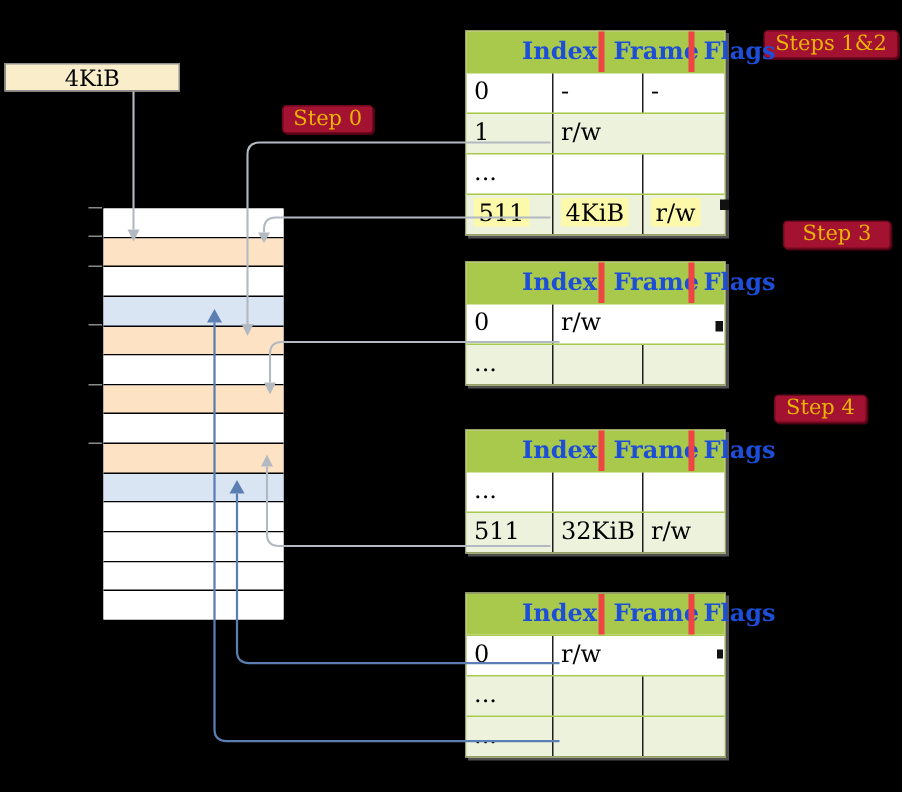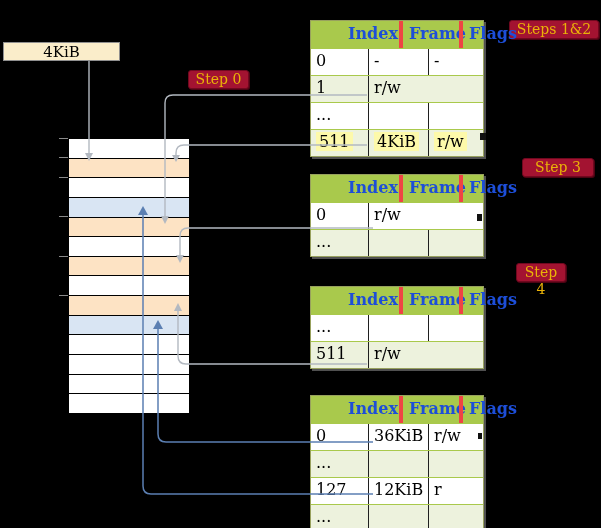--- a/index.html
+++ b/index.html
@@ -10,22 +10,22 @@
   .pagebox{position:absolute;left:3px;top:42px;width:117px;height:19px;background:#faedca;
            border:1px solid #8f8f8f;box-sizing:border-box;text-align:center;
            font-size:15px;line-height:18px;}
 
   
   .badge{position:absolute;height:19px;background:#a31331;border:1px solid #70081f;
          border-radius:3px;box-sizing:border-box;color:#eab308;font-size:14px;
          text-align:center;line-height:17px;padding:0 6px;box-shadow:1px 1px 0 #4d0313;}
   #badge-step0{left:188px;top:42px;width:61px;margin-top:28px;}
   #badge-steps12{left:509px;top:20px;width:90px;}
-  #badge-step3{left:522px;top:158px;width:72px;}
-  #badge-step4{left:516px;top:263px;width:50px;}
+  #badge-step3{left:522px;top:147px;width:72px;}
+  #badge-step4{left:516px;top:263px;width:62px;}
 
   
   .stack{position:absolute;left:68px;top:138px;width:122px;height:276px;
          border:1px solid #000;box-sizing:border-box;display:flex;flex-direction:column;
          background:#fff;z-index:1;}
   .mrow{flex:1;border-bottom:1px solid #000;box-sizing:border-box;}
   .mrow:last-child{border-bottom:none;}
   .mrow.white{background:#ffffff;}
   .mrow.peach{background:#fde3c4;}
   .mrow.blue{background:#d9e5f3;}
@@ -141,44 +141,39 @@
       <div>Frame</div>
       <div>Flags</div>
     </div>
     <div class="row">
       <div>...</div>
       <div></div>
       <div></div>
     </div>
     <div class="row shade">
       <div>511</div>
+      <div>32KiB</div>
       <div>r/w</div>
     </div>
   </div>
 
   <div class="pt" id="pt4">
     <div class="hdr">
       <div>Index</div>
       <div>Frame</div>
       <div>Flags</div>
     </div>
     <div class="row">
       <div>0</div>
-      <div>36KiB</div>
-      <div>r/w</div>
-    </div>
-    <div class="row shade">
-      <div>...</div>
-      <div></div>
-      <div></div>
-    </div>
-    <div class="row">
-      <div>127</div>
-      <div>12KiB</div>
-      <div>r</div>
+      <div>r/w</div>
+    </div>
+    <div class="row shade">
+      <div>...</div>
+      <div></div>
+      <div></div>
     </div>
     <div class="row shade">
       <div>...</div>
       <div></div>
       <div></div>
     </div>
   </div>
 
   <svg id="overlay" width="601" height="528">
 

